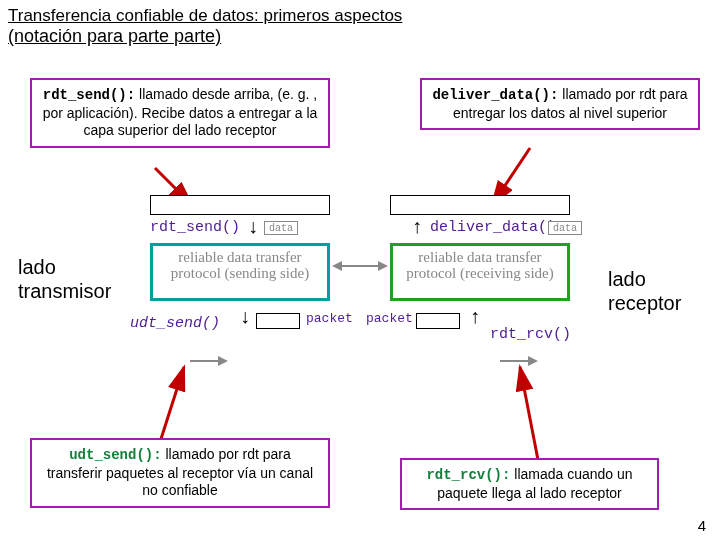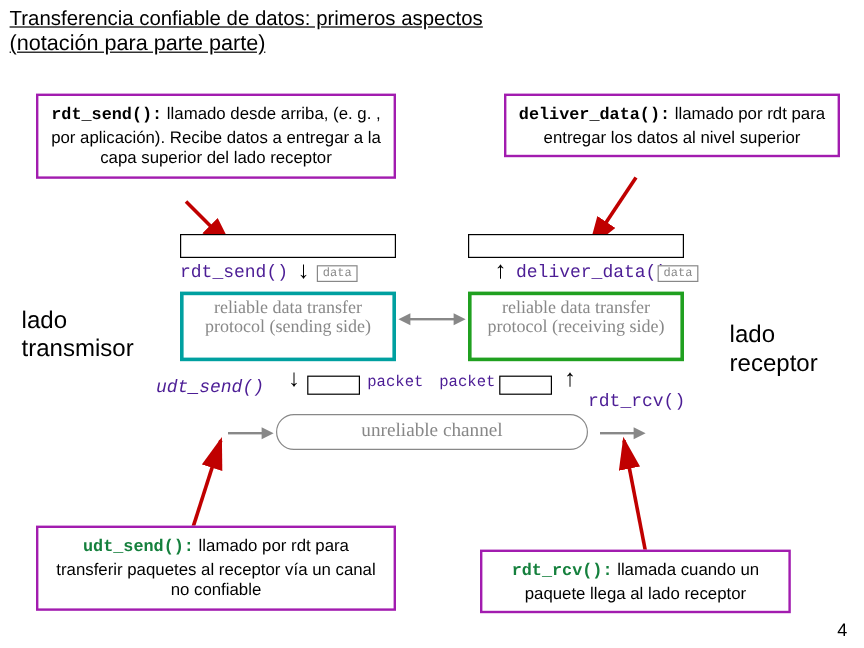--- a/index.html
+++ b/index.html
@@ -176,21 +176,20 @@
   <div class="darrow" style="left:110px; top:110px;">↓</div>
   <div class="darrow" style="left:340px; top:110px;">↑</div>
 
   <div class="pkt" style="left:126px; top:118px;"></div>
   <div class="figlabel" style="left:176px; top:116px; font-size:13px;">packet</div>
   <div class="pkt" style="left:286px; top:118px;"></div>
   <div class="figlabel" style="left:236px; top:116px; font-size:13px;">packet</div>
 
   <div class="harrow dbl" style="left:210px; top:70px; width:40px;"></div>
 
-  <div class="channel" style="left:100px; top:150px; width:260px; height:30px;">unreliable channel</div>
   <div class="harrow right" style="left:60px; top:165px; width:30px;"></div>
   <div class="harrow right" style="left:370px; top:165px; width:30px;"></div>
 </div>
 
 <div class="descbox" style="left:30px; top:438px; width:300px;">
   <span class="code red">udt_send():</span><span> llamado por rdt para transferir paquetes al receptor vía un canal no confiable</span>
 </div>
 
 <div class="descbox" style="left:400px; top:458px; width:259px;">
   <span class="code red">rdt_rcv():</span><span> llamada cuando un paquete llega al lado receptor</span>

